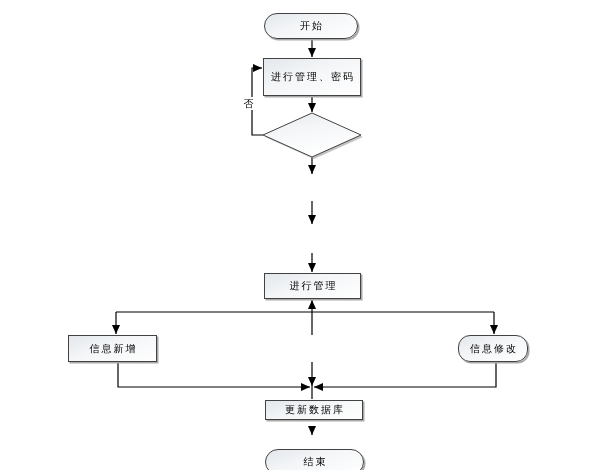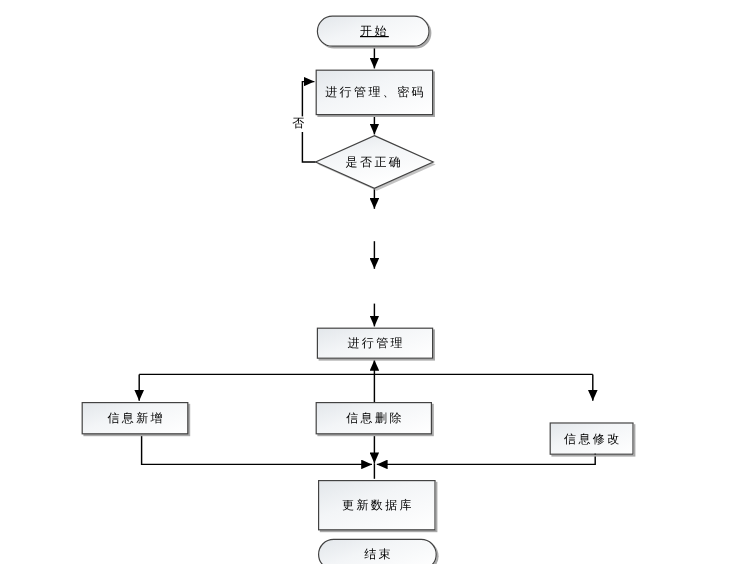--- a/index.html
+++ b/index.html
@@ -93,35 +93,33 @@
     <polyline points="118,362 118,387 310,387" marker-end="url(#arrow)"></polyline>
     <polyline points="496,362 496,387 314,387" marker-end="url(#arrow)"></polyline>
     <line x1="312" y1="362" x2="312" y2="386" marker-end="url(#arrow)"></line>
     <line x1="312" y1="386" x2="312" y2="399"></line>
     <line x1="312" y1="426" x2="312" y2="435" marker-end="url(#arrow)"></line>
 
     <polygon class="diamond-shadow" points="314,115 363,137 314,159 265,137" opacity="0.7"></polygon>
     <polygon class="diamond-shape" points="312,113 361,135 312,157 263,135"></polygon>
   </svg>
 
-  <div class="node terminator" style="left:264px; top:13px; width:94px; height:26px;text-decoration:underline;">开始</div>
+  <div class="node terminator" style="left:264px; top:13px; width:94px; height:26px;">开始</div>
 
   <div class="node" style="left:263px; top:58px; width:98px; height:38px;">进行管理、密码</div>
 
-  <div class="diamond-label" style="left:263px; top:113px; width:98px; height:44px;">是否正确</div>
 
   <div class="edge-label" style="left:241px; top:97px; width:15px; height:13px;">否</div>
 
 
 
   <div class="node" style="left:264px; top:273px; width:97px; height:26px;">进行管理</div>
 
   <div class="node" style="left:68px; top:335px; width:89px; height:27px;">信息新增</div>
 
-  <div class="node" style="left:263px; top:335px; width:97px; height:27px;">信息删除</div>
 
-  <div class="node" style="left:458px; top:352px; width:70px; height:27px;">信息修改</div>
+  <div class="node" style="left:458px; top:335px; width:70px; height:27px;border-radius:12px;">信息修改</div>
 
-  <div class="node" style="left:265px; top:400px; width:98px; height:42px;">更新数据库</div>
+  <div class="node" style="left:265px; top:400px; width:98px; height:20px;">更新数据库</div>
 
   <div class="node terminator" style="left:265px; top:437px; width:99px; height:26px;margin-top:12px;">结束</div>
 
 </div>
 
 </body></html>

